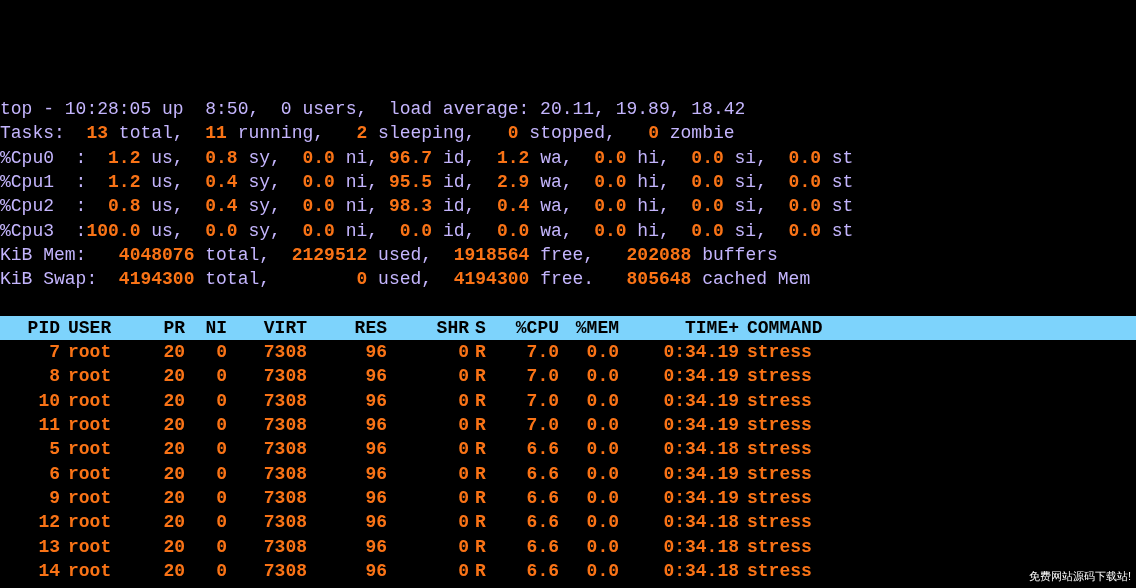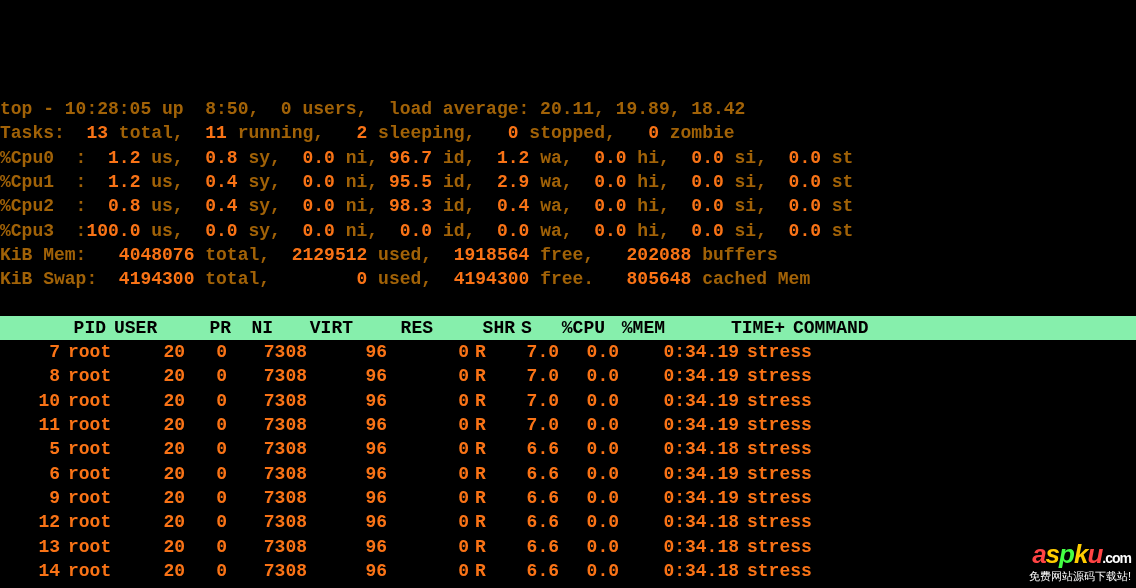--- a/index.html
+++ b/index.html
@@ -9,27 +9,26 @@
     font-size: 18px;
     font-weight: bold;
     line-height: 1.35;
     color: #00ff00;
     width: 1136px;
     height: 588px;
     overflow: hidden;
     position: relative;
     white-space: pre;
   }
-  .dim { color: #a16207; font-weight: bold; }
+  .dim { color: #c4b5fd; font-weight: normal; }
   .bright { color: #f97316; font-weight: bold; }
   .table-header {
-    background: #86efac;
+    background: #7dd3fc;
     color: #000;
     font-weight: bold;
-    padding-left: 46px;
   }
   .watermark {
     position: absolute;
     right: 5px;
     bottom: 5px;
     font-family: Arial, sans-serif;
     font-size: 11px;
     color: #fff;
     text-align: right;
     font-weight: normal;
@@ -65,18 +64,17 @@
   .c-cmd  { width: 90px; text-align: left; padding-left: 8px; }
 </style>
 </head>
 <body>
 
 
 
 <div id="terminal"><div class="row"><span class="dim">top - 10:28:05 up  8:50,  0 users,  load average: 20.11, 19.89, 18.42</span></div><div class="row"><span class="dim">Tasks:  </span><span class="bright">13</span><span class="dim"> total,  </span><span class="bright">11</span><span class="dim"> running,  </span><span class="bright"> 2</span><span class="dim"> sleeping,  </span><span class="bright"> 0</span><span class="dim"> stopped,  </span><span class="bright"> 0</span><span class="dim"> zombie</span></div><div class="row"><span class="dim">%Cpu0  :  </span><span class="bright">1.2</span><span class="dim"> us,  </span><span class="bright">0.8</span><span class="dim"> sy,  </span><span class="bright">0.0</span><span class="dim"> ni, </span><span class="bright">96.7</span><span class="dim"> id,  </span><span class="bright">1.2</span><span class="dim"> wa,  </span><span class="bright">0.0</span><span class="dim"> hi,  </span><span class="bright">0.0</span><span class="dim"> si,  </span><span class="bright">0.0</span><span class="dim"> st</span></div><div class="row"><span class="dim">%Cpu1  :  </span><span class="bright">1.2</span><span class="dim"> us,  </span><span class="bright">0.4</span><span class="dim"> sy,  </span><span class="bright">0.0</span><span class="dim"> ni, </span><span class="bright">95.5</span><span class="dim"> id,  </span><span class="bright">2.9</span><span class="dim"> wa,  </span><span class="bright">0.0</span><span class="dim"> hi,  </span><span class="bright">0.0</span><span class="dim"> si,  </span><span class="bright">0.0</span><span class="dim"> st</span></div><div class="row"><span class="dim">%Cpu2  :  </span><span class="bright">0.8</span><span class="dim"> us,  </span><span class="bright">0.4</span><span class="dim"> sy,  </span><span class="bright">0.0</span><span class="dim"> ni, </span><span class="bright">98.3</span><span class="dim"> id,  </span><span class="bright">0.4</span><span class="dim"> wa,  </span><span class="bright">0.0</span><span class="dim"> hi,  </span><span class="bright">0.0</span><span class="dim"> si,  </span><span class="bright">0.0</span><span class="dim"> st</span></div><div class="row"><span class="dim">%Cpu3  :</span><span class="bright">100.0</span><span class="dim"> us,  </span><span class="bright">0.0</span><span class="dim"> sy,  </span><span class="bright">0.0</span><span class="dim"> ni, </span><span class="bright"> 0.0</span><span class="dim"> id,  </span><span class="bright">0.0</span><span class="dim"> wa,  </span><span class="bright">0.0</span><span class="dim"> hi,  </span><span class="bright">0.0</span><span class="dim"> si,  </span><span class="bright">0.0</span><span class="dim"> st</span></div><div class="row"><span class="dim">KiB Mem:   </span><span class="bright">4048076</span><span class="dim"> total,  </span><span class="bright">2129512</span><span class="dim"> used,  </span><span class="bright">1918564</span><span class="dim"> free,   </span><span class="bright">202088</span><span class="dim"> buffers</span></div><div class="row"><span class="dim">KiB Swap:  </span><span class="bright">4194300</span><span class="dim"> total,        </span><span class="bright">0</span><span class="dim"> used,  </span><span class="bright">4194300</span><span class="dim"> free.   </span><span class="bright">805648</span><span class="dim"> cached Mem</span></div><div class="row">&nbsp;</div><div class="row table-header"><span class="col c-pid">PID</span><span class="col c-user">USER</span><span class="col c-pr">PR</span><span class="col c-ni">NI</span><span class="col c-virt">VIRT</span><span class="col c-res">RES</span><span class="col c-shr">SHR</span><span class="col c-s">S</span><span class="col c-cpu">%CPU</span><span class="col c-mem">%MEM</span><span class="col c-time">TIME+</span><span class="col c-cmd">COMMAND</span></div><div class="row bright"><span class="col c-pid">7</span><span class="col c-user">root</span><span class="col c-pr">20</span><span class="col c-ni">0</span><span class="col c-virt">7308</span><span class="col c-res">96</span><span class="col c-shr">0</span><span class="col c-s">R</span><span class="col c-cpu">7.0</span><span class="col c-mem">0.0</span><span class="col c-time">0:34.19</span><span class="col c-cmd">stress</span></div><div class="row bright"><span class="col c-pid">8</span><span class="col c-user">root</span><span class="col c-pr">20</span><span class="col c-ni">0</span><span class="col c-virt">7308</span><span class="col c-res">96</span><span class="col c-shr">0</span><span class="col c-s">R</span><span class="col c-cpu">7.0</span><span class="col c-mem">0.0</span><span class="col c-time">0:34.19</span><span class="col c-cmd">stress</span></div><div class="row bright"><span class="col c-pid">10</span><span class="col c-user">root</span><span class="col c-pr">20</span><span class="col c-ni">0</span><span class="col c-virt">7308</span><span class="col c-res">96</span><span class="col c-shr">0</span><span class="col c-s">R</span><span class="col c-cpu">7.0</span><span class="col c-mem">0.0</span><span class="col c-time">0:34.19</span><span class="col c-cmd">stress</span></div><div class="row bright"><span class="col c-pid">11</span><span class="col c-user">root</span><span class="col c-pr">20</span><span class="col c-ni">0</span><span class="col c-virt">7308</span><span class="col c-res">96</span><span class="col c-shr">0</span><span class="col c-s">R</span><span class="col c-cpu">7.0</span><span class="col c-mem">0.0</span><span class="col c-time">0:34.19</span><span class="col c-cmd">stress</span></div><div class="row bright"><span class="col c-pid">5</span><span class="col c-user">root</span><span class="col c-pr">20</span><span class="col c-ni">0</span><span class="col c-virt">7308</span><span class="col c-res">96</span><span class="col c-shr">0</span><span class="col c-s">R</span><span class="col c-cpu">6.6</span><span class="col c-mem">0.0</span><span class="col c-time">0:34.18</span><span class="col c-cmd">stress</span></div><div class="row bright"><span class="col c-pid">6</span><span class="col c-user">root</span><span class="col c-pr">20</span><span class="col c-ni">0</span><span class="col c-virt">7308</span><span class="col c-res">96</span><span class="col c-shr">0</span><span class="col c-s">R</span><span class="col c-cpu">6.6</span><span class="col c-mem">0.0</span><span class="col c-time">0:34.19</span><span class="col c-cmd">stress</span></div><div class="row bright"><span class="col c-pid">9</span><span class="col c-user">root</span><span class="col c-pr">20</span><span class="col c-ni">0</span><span class="col c-virt">7308</span><span class="col c-res">96</span><span class="col c-shr">0</span><span class="col c-s">R</span><span class="col c-cpu">6.6</span><span class="col c-mem">0.0</span><span class="col c-time">0:34.19</span><span class="col c-cmd">stress</span></div><div class="row bright"><span class="col c-pid">12</span><span class="col c-user">root</span><span class="col c-pr">20</span><span class="col c-ni">0</span><span class="col c-virt">7308</span><span class="col c-res">96</span><span class="col c-shr">0</span><span class="col c-s">R</span><span class="col c-cpu">6.6</span><span class="col c-mem">0.0</span><span class="col c-time">0:34.18</span><span class="col c-cmd">stress</span></div><div class="row bright"><span class="col c-pid">13</span><span class="col c-user">root</span><span class="col c-pr">20</span><span class="col c-ni">0</span><span class="col c-virt">7308</span><span class="col c-res">96</span><span class="col c-shr">0</span><span class="col c-s">R</span><span class="col c-cpu">6.6</span><span class="col c-mem">0.0</span><span class="col c-time">0:34.18</span><span class="col c-cmd">stress</span></div><div class="row bright"><span class="col c-pid">14</span><span class="col c-user">root</span><span class="col c-pr">20</span><span class="col c-ni">0</span><span class="col c-virt">7308</span><span class="col c-res">96</span><span class="col c-shr">0</span><span class="col c-s">R</span><span class="col c-cpu">6.6</span><span class="col c-mem">0.0</span><span class="col c-time">0:34.18</span><span class="col c-cmd">stress</span></div><div class="row bright"><span class="col c-pid">1</span><span class="col c-user">root</span><span class="col c-pr">20</span><span class="col c-ni">0</span><span class="col c-virt">7308</span><span class="col c-res">632</span><span class="col c-shr">536</span><span class="col c-s">S</span><span class="col c-cpu">0.0</span><span class="col c-mem">0.0</span><span class="col c-time">0:00.06</span><span class="col c-cmd">stress</span></div></div>
 
 <div class="watermark">
-  <div class="logo"><span class="a">a</span><span class="s">s</span><span class="p">p</span><span class="k">k</span><span class="u">u</span><span class="com">.com</span></div>
   <div>免费网站源码下载站!</div>
 </div>
 
 
 
 
 </body></html>

